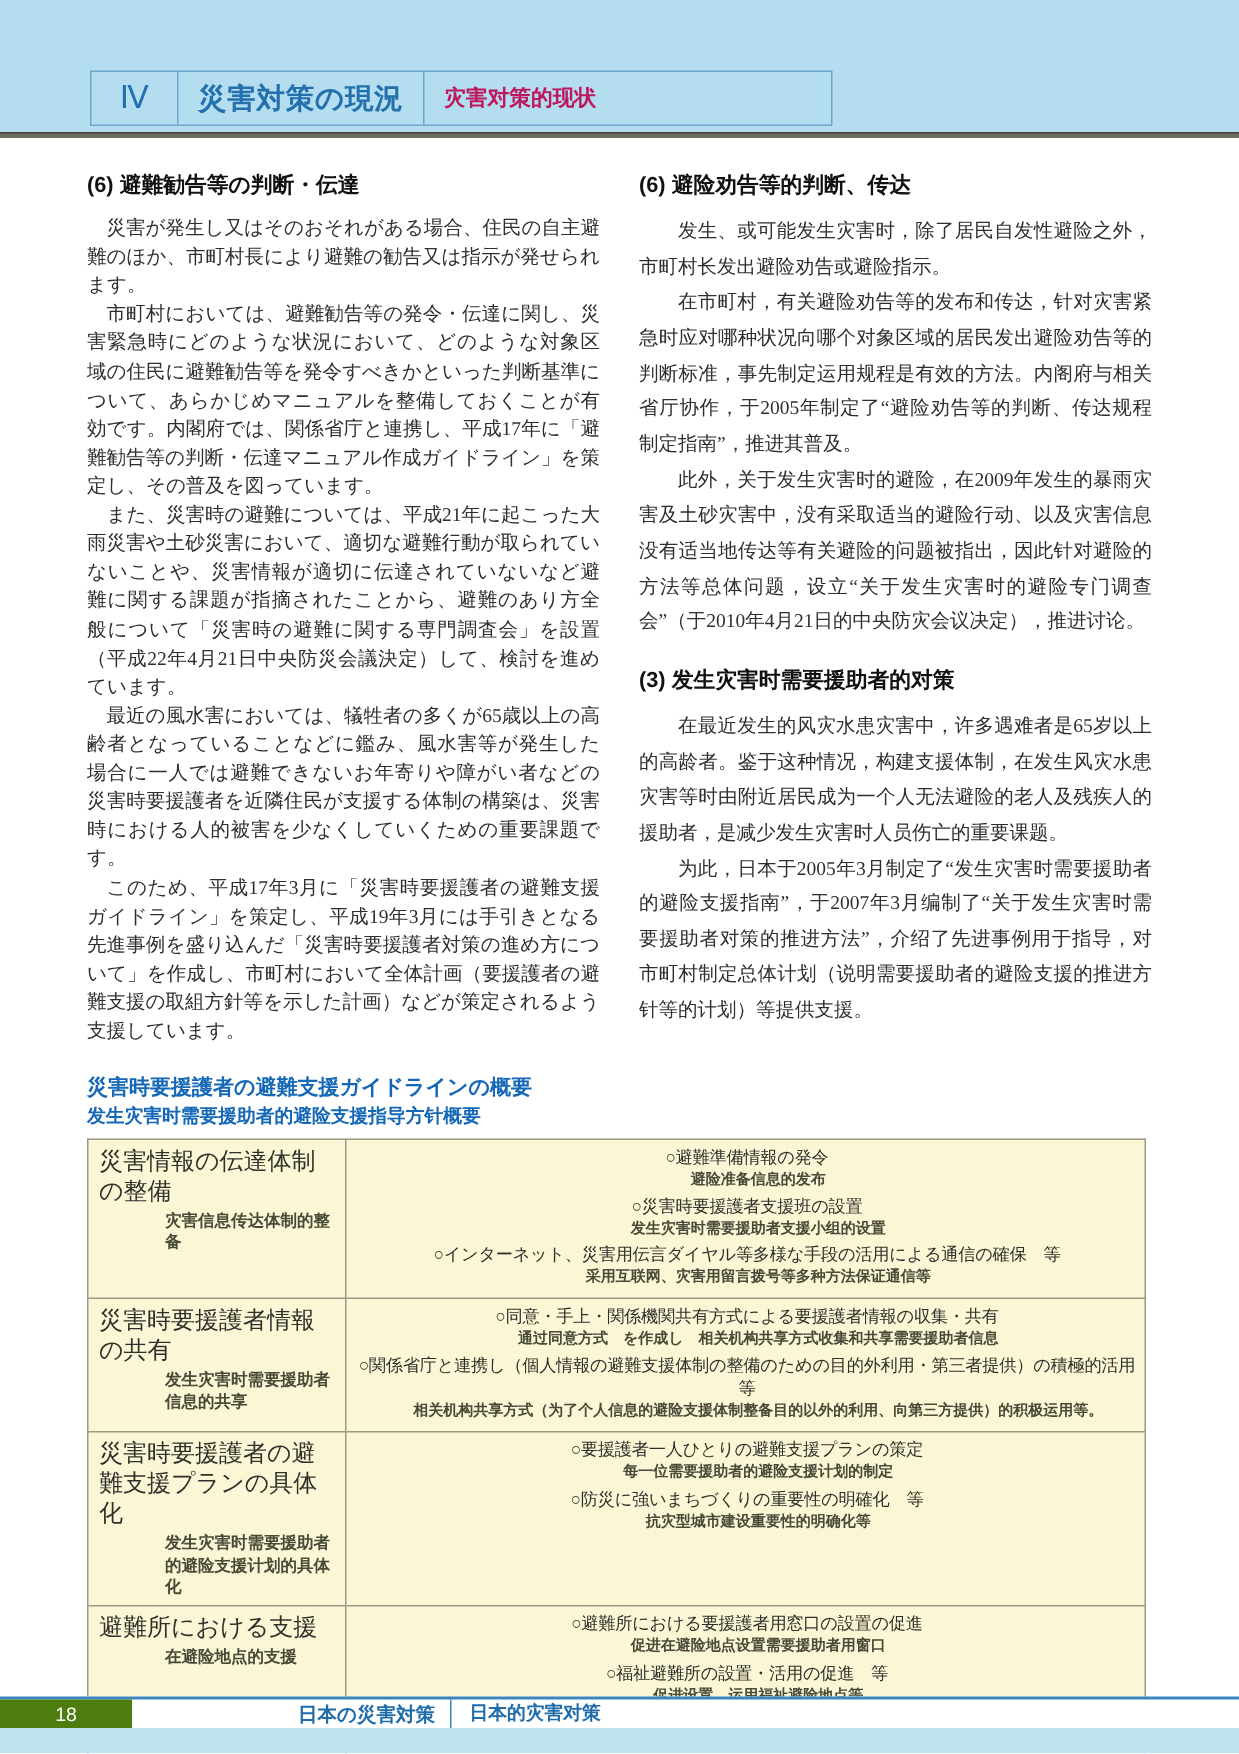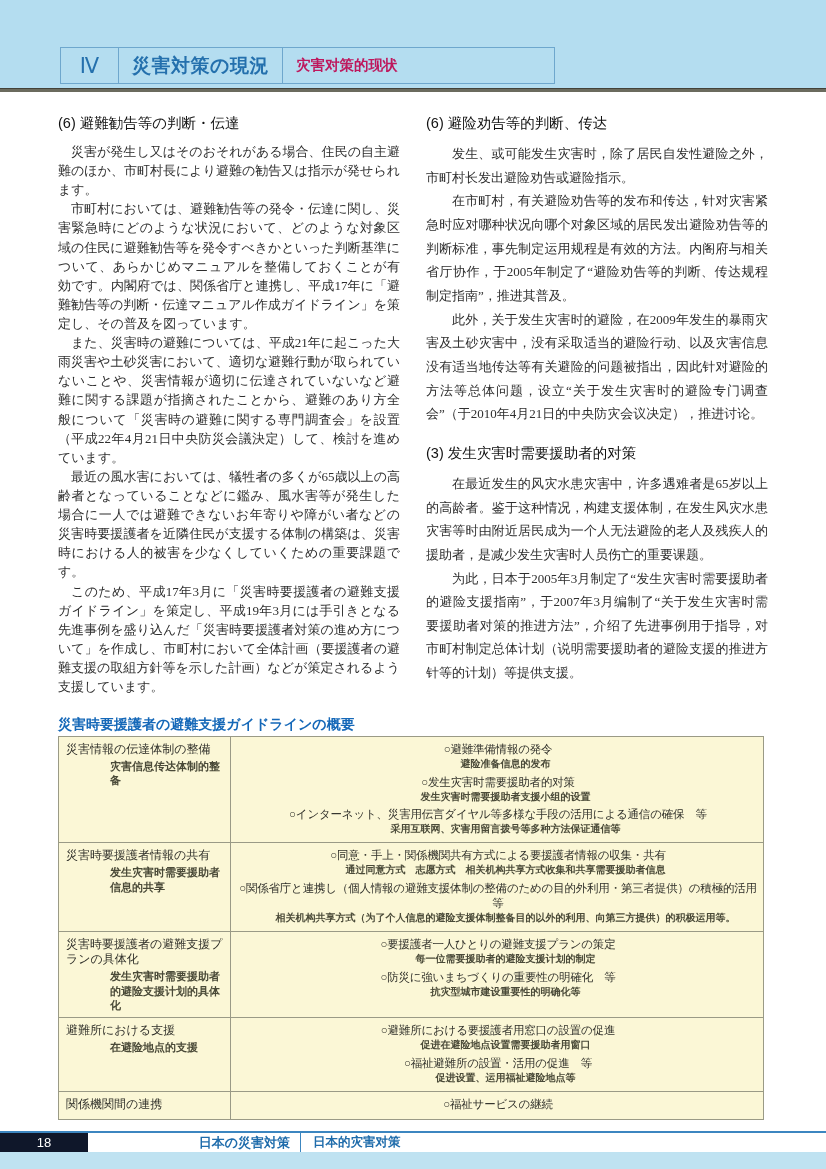--- a/index.html
+++ b/index.html
@@ -22,21 +22,21 @@
   .cell-ja { padding:0 13px; display:flex; align-items:center; font-size:19px;
     color:#2470ad; border-right:1px solid #6ea7cd; font-weight:600; letter-spacing:0.5px; }
   .cell-zh { padding:0 13px; display:flex; align-items:center; font-size:14.5px;
     color:#be185d; font-weight:700; flex:1; }
   .header-rule { height:4px; background:#6b6b5e; border-top:1px solid #42423a; }
   
   .columns { display:flex; gap:26px; margin:22px 58px 0 58px; }
   .col { width:342px; text-align:justify; }
   .col h2 {
     font-family:"Liberation Sans","DejaVu Sans",sans-serif;
-    font-size:14.5px; font-weight:400; color:#111; margin:10px 0 9px 0;
+    font-size:14.5px; font-weight:700; color:#111; margin:10px 0 9px 0;
   }
   .col h2:first-child { margin-top:0; }
   .col-ja p { font-size:13px; line-height:1.47; text-indent:1em; }
   .col-zh p { font-size:13px; line-height:1.82; text-indent:2em; }
   .col p + h2 { margin-top:18px; }
   
   .guide { margin:20px 58px 0 58px; }
   .guide-title-ja {
     font-family:"Liberation Sans","DejaVu Sans",sans-serif;
     font-size:14px; font-weight:700; color:#1568b8; margin-bottom:2px;
@@ -45,34 +45,34 @@
     font-family:"Liberation Sans","DejaVu Sans",sans-serif;
     font-size:12.5px; font-weight:700; color:#1568b8; margin-bottom:6px;
   }
   table.guide-table {
     width:706px; border-collapse:collapse; background:#fbf7d6;
     border:1px solid #8f8f7b; table-layout:fixed;
   }
   table.guide-table td { border:1px solid #9a9a86; vertical-align:top; }
   td.g-label { width:172px; padding:5px 6px 5px 7px; }
   td.g-items { padding:2px 6px 3px 8px; }
-  .lj { font-family:"Liberation Sans","DejaVu Sans",sans-serif; font-size:12px;
+  .lj { font-family:"Liberation Sans","DejaVu Sans",sans-serif; font-size:16px;
     line-height:1.25; color:#30302a; }
   .lz { font-family:"Liberation Sans","DejaVu Sans",sans-serif; font-size:11px;
     line-height:1.3; color:#4a4a38; margin-top:2px; font-weight:700;margin-left:44px; }
   .g-item { margin:3px 0 4px 0;text-align:center; }
   .ij { font-family:"Liberation Sans","DejaVu Sans",sans-serif; font-size:11.5px;
     letter-spacing:-0.2px; line-height:1.3; color:#30302a; }
   .iz { font-family:"Liberation Sans","DejaVu Sans",sans-serif; font-size:10px;
     line-height:1.25; color:#4a4a38; padding-left:15px; margin-top:1px; font-weight:700; }
   
   .footer { position:absolute; left:0; bottom:0; width:826px;
     font-family:"Liberation Sans","DejaVu Sans",sans-serif; background:#fff; }
   .f-bar { height:21px; display:flex; align-items:stretch; border-top:2px solid #3c86c0; }
-  .page-box { width:88px; background:#0f172a; color:#ffffff; display:flex;
+  .page-box { width:88px; background:#4d7c0f; color:#ffffff; display:flex;
     align-items:center; justify-content:center; font-size:13px; }
   .f-ja { width:212px; display:flex; align-items:center; justify-content:flex-end;
     padding-right:10px; color:#1f6cab; font-weight:700; font-size:13px; }
   .f-divider { width:1px; background:#3c86c0; }
   .f-zh { display:flex; align-items:center; padding-left:12px; color:#1f6cab;
     font-weight:700; font-size:12.5px; }
   .f-strip { height:17px; background:#bfe2f1; }
 </style>
 </head>
 <body>
@@ -103,51 +103,52 @@
       <p>在市町村，有关避险劝告等的发布和传达，针对灾害紧急时应对哪种状况向哪个对象区域的居民发出避险劝告等的判断标准，事先制定运用规程是有效的方法。内阁府与相关省厅协作，于2005年制定了“避险劝告等的判断、传达规程制定指南”，推进其普及。</p>
       <p>此外，关于发生灾害时的避险，在2009年发生的暴雨灾害及土砂灾害中，没有采取适当的避险行动、以及灾害信息没有适当地传达等有关避险的问题被指出，因此针对避险的方法等总体问题，设立“关于发生灾害时的避险专门调查会”（于2010年4月21日的中央防灾会议决定），推进讨论。</p>
       <h2>(3) 发生灾害时需要援助者的对策</h2>
       <p>在最近发生的风灾水患灾害中，许多遇难者是65岁以上的高龄者。鉴于这种情况，构建支援体制，在发生风灾水患灾害等时由附近居民成为一个人无法避险的老人及残疾人的援助者，是减少发生灾害时人员伤亡的重要课题。</p>
       <p>为此，日本于2005年3月制定了“发生灾害时需要援助者的避险支援指南”，于2007年3月编制了“关于发生灾害时需要援助者对策的推进方法”，介绍了先进事例用于指导，对市町村制定总体计划（说明需要援助者的避险支援的推进方针等的计划）等提供支援。</p>
     </div>
   </div>
 
   <div class="guide">
     <div class="guide-title-ja">災害時要援護者の避難支援ガイドラインの概要</div>
+    <div class="guide-title-zh">发生灾害时需要援助者的避险支援指导方针概要</div>
     <table class="guide-table">
       <tbody>
         <tr>
           <td class="g-label">
             <div class="lj">災害情報の伝達体制の整備</div>
             <div class="lz">灾害信息传达体制的整备</div>
           </td>
           <td class="g-items">
             <div class="g-item">
               <div class="ij">○避難準備情報の発令</div>
               <div class="iz">避险准备信息的发布</div>
             </div>
             <div class="g-item">
-              <div class="ij">○发生灾害时需要援助者的对策</div>
+              <div class="ij">○災害時要援護者支援班の設置</div>
               <div class="iz">发生灾害时需要援助者支援小组的设置</div>
             </div>
             <div class="g-item">
               <div class="ij">○インターネット、災害用伝言ダイヤル等多様な手段の活用による通信の確保　等</div>
               <div class="iz">采用互联网、灾害用留言拨号等多种方法保证通信等</div>
             </div>
           </td>
         </tr>
         <tr>
           <td class="g-label">
             <div class="lj">災害時要援護者情報の共有</div>
             <div class="lz">发生灾害时需要援助者信息的共享</div>
           </td>
           <td class="g-items">
             <div class="g-item">
               <div class="ij">○同意・手上・関係機関共有方式による要援護者情報の収集・共有</div>
-              <div class="iz">通过同意方式　志愿方式　相关机构共享方式收集和共享需要援助者信息</div>
+              <div class="iz">通过同意方式　を作成し　相关机构共享方式收集和共享需要援助者信息</div>
             </div>
             <div class="g-item">
               <div class="ij">○関係省庁と連携し（個人情報の避難支援体制の整備のための目的外利用・第三者提供）の積極的活用　等</div>
               <div class="iz">相关机构共享方式（为了个人信息的避险支援体制整备目的以外的利用、向第三方提供）的积极运用等。</div>
             </div>
           </td>
         </tr>
         <tr>
           <td class="g-label">
             <div class="lj">災害時要援護者の避難支援プランの具体化</div>

